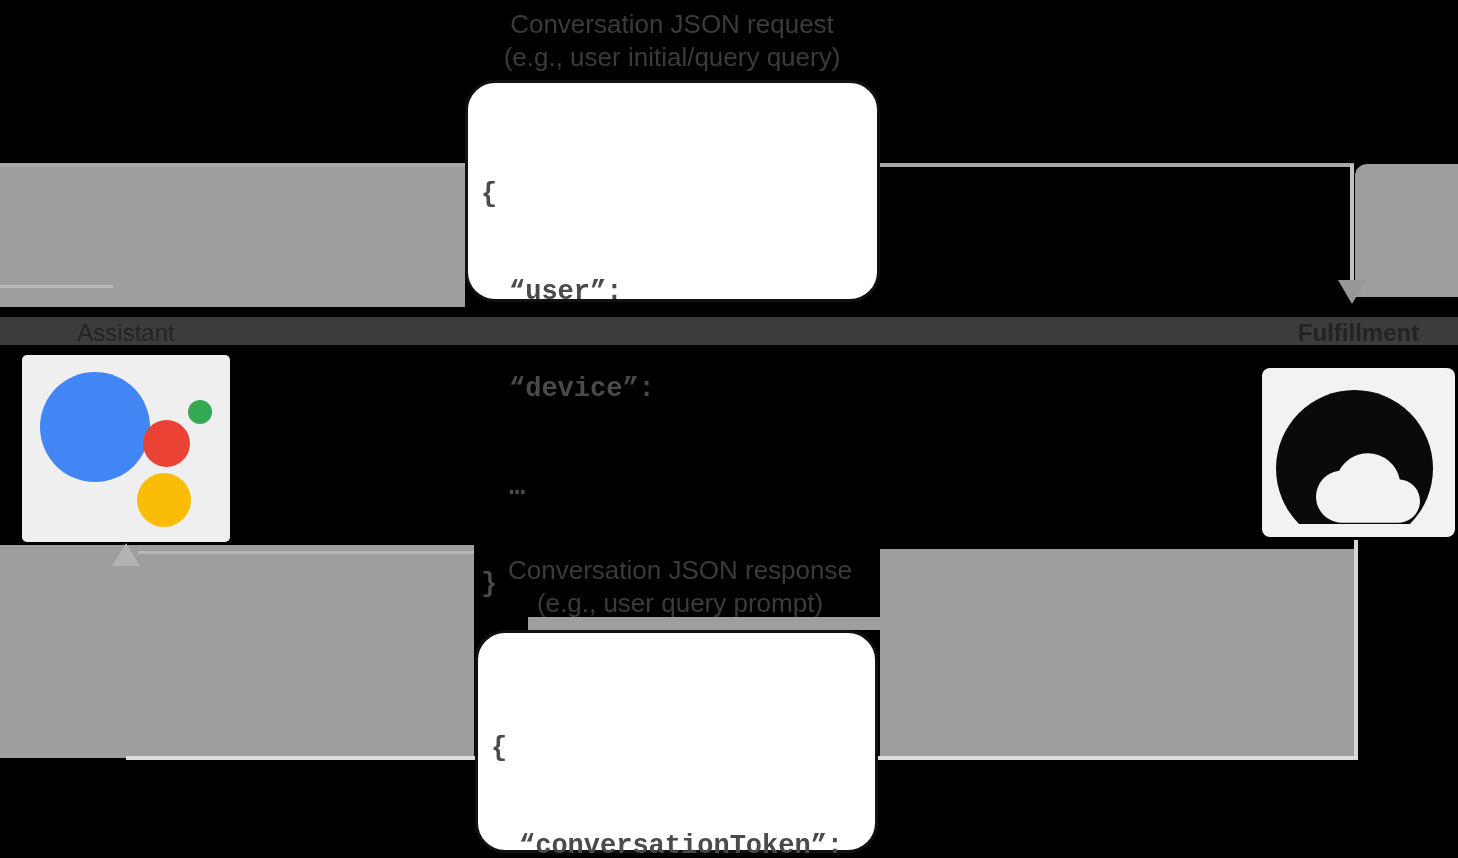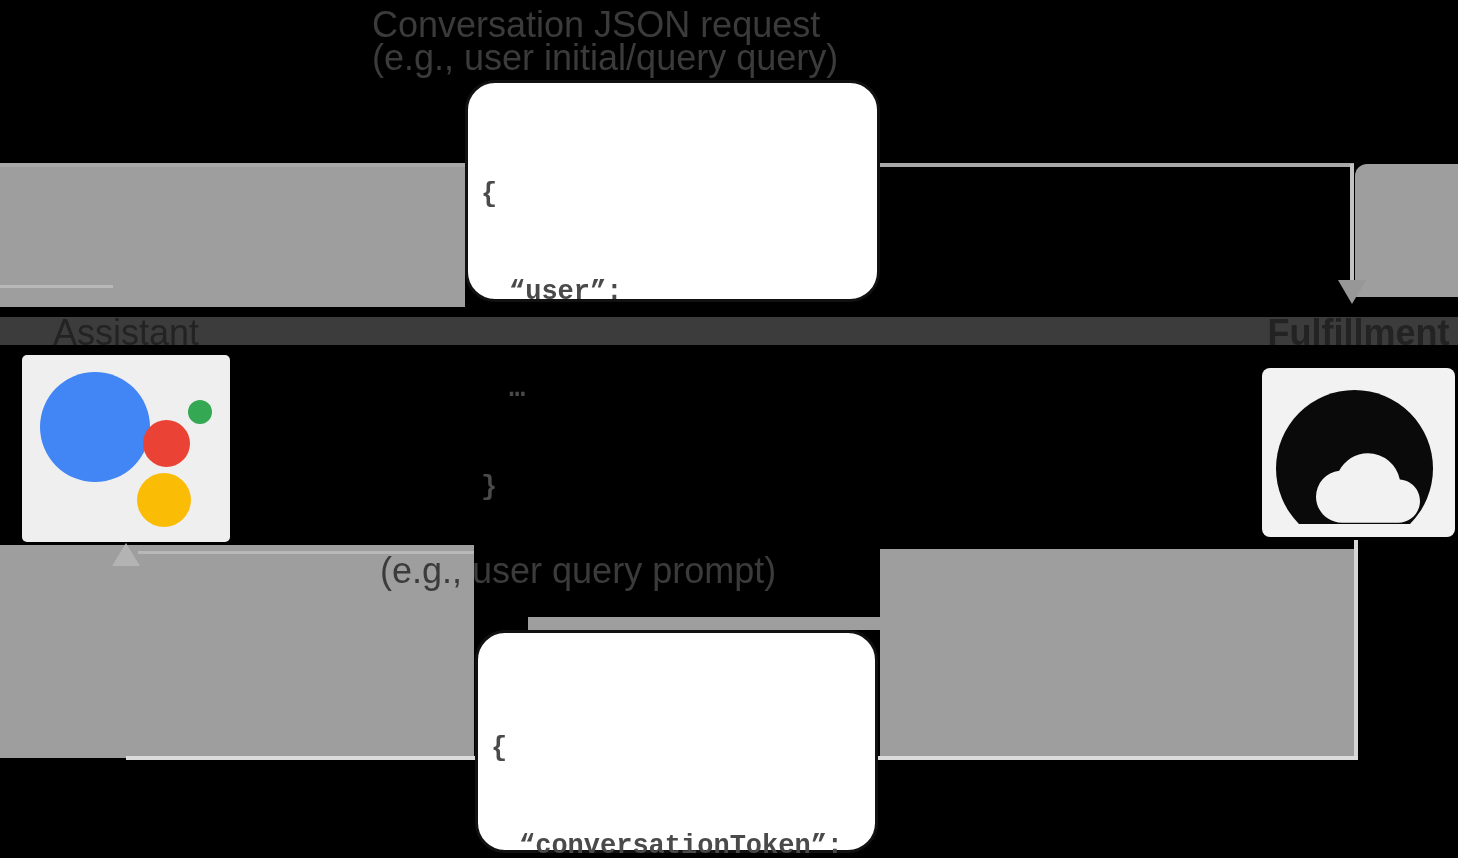--- a/index.html
+++ b/index.html
@@ -8,22 +8,22 @@
   .abs{position:absolute;}
 
   
   .gray{background:#9e9e9e;z-index:1;}
   .band{background:#3c3c3c;z-index:1;}
 
   
   .line{z-index:2;}
 
   
-  .center-label{width:600px;color:#3b3b3b;font-size:36px;line-height:33px;z-index:3;}
-  .actor-label{text-align:center;color:#232323;font-size:36px;line-height:28px;z-index:3;}
+  .center-label{width:600px;text-align:center;color:#3b3b3b;font-size:26px;line-height:33px;z-index:3;}
+  .actor-label{text-align:center;color:#232323;font-size:24px;line-height:28px;z-index:3;}
 
   
   .json-box{background:#fff;border:3px solid #111;border-radius:30px;z-index:3;box-sizing:border-box;}
   .code{font-family:"Liberation Mono","DejaVu Sans Mono",monospace;font-weight:700;
         color:#4a4a4a;font-size:27px;line-height:32.5px;white-space:pre;}
   .code .indent{padding-left:28px;}
 
   
   .tile{z-index:3;}
   .circ{position:absolute;border-radius:50%;}
@@ -56,20 +56,21 @@
 
   <div class="abs center-label" style="left:372px;top:8px;">
     <div>Conversation JSON request</div>
     <div>(e.g., user initial/query query)</div>
   </div>
 
   <div class="abs json-box" style="left:465px;top:80px;width:415px;height:222px;">
     <div class="code" style="padding:30px 0 0 13px;">
       <div>{</div>
       <div class="indent">“user”:</div>
+      <div class="indent">“device”:</div>
       <div class="indent">…</div>
       <div>}</div>
     </div>
   </div>
 
   <div class="abs actor-label" style="left:22px;top:319px;width:208px;">Assistant</div>
   <div class="abs actor-label" style="left:1262px;top:319px;width:193px;font-weight:bold;">Fulfillment</div>
 
   <div class="abs tile" style="left:22px;top:355px;width:208px;height:187px;background:#efefef;border-radius:5px;">
     <div style="position:absolute;inset:0;">
@@ -84,20 +85,21 @@
 
     <div style="position:absolute;left:14px;top:22px;width:157px;height:134px;overflow:hidden;">
       <div style="position:absolute;left:0;top:0;width:157px;height:157px;border-radius:50%;background:#0a0a0a;"></div>
       <svg style="position:absolute;left:40px;top:46px;" width="104" height="104" viewBox="0 0 24 24">
         <path fill="#f2f2f2" d="M19.35 10.04A7.49 7.49 0 0 0 12 4C9.11 4 6.6 5.64 5.35 8.04A5.994 5.994 0 0 0 0 14c0 3.31 2.69 6 6 6h13c2.76 0 5-2.24 5-5 0-2.64-2.05-4.78-4.65-4.96z"></path>
       </svg>
     </div>
   </div>
 
   <div class="abs center-label" style="left:380px;top:554px;">
+    <div>Conversation JSON response</div>
     <div>(e.g., user query prompt)</div>
   </div>
 
   <div class="abs json-box" style="left:475px;top:630px;width:403px;height:223px;">
     <div class="code" style="padding:34px 0 0 13px;">
       <div>{</div>
       <div class="indent">“conversationToken”:</div>
       
       
       

